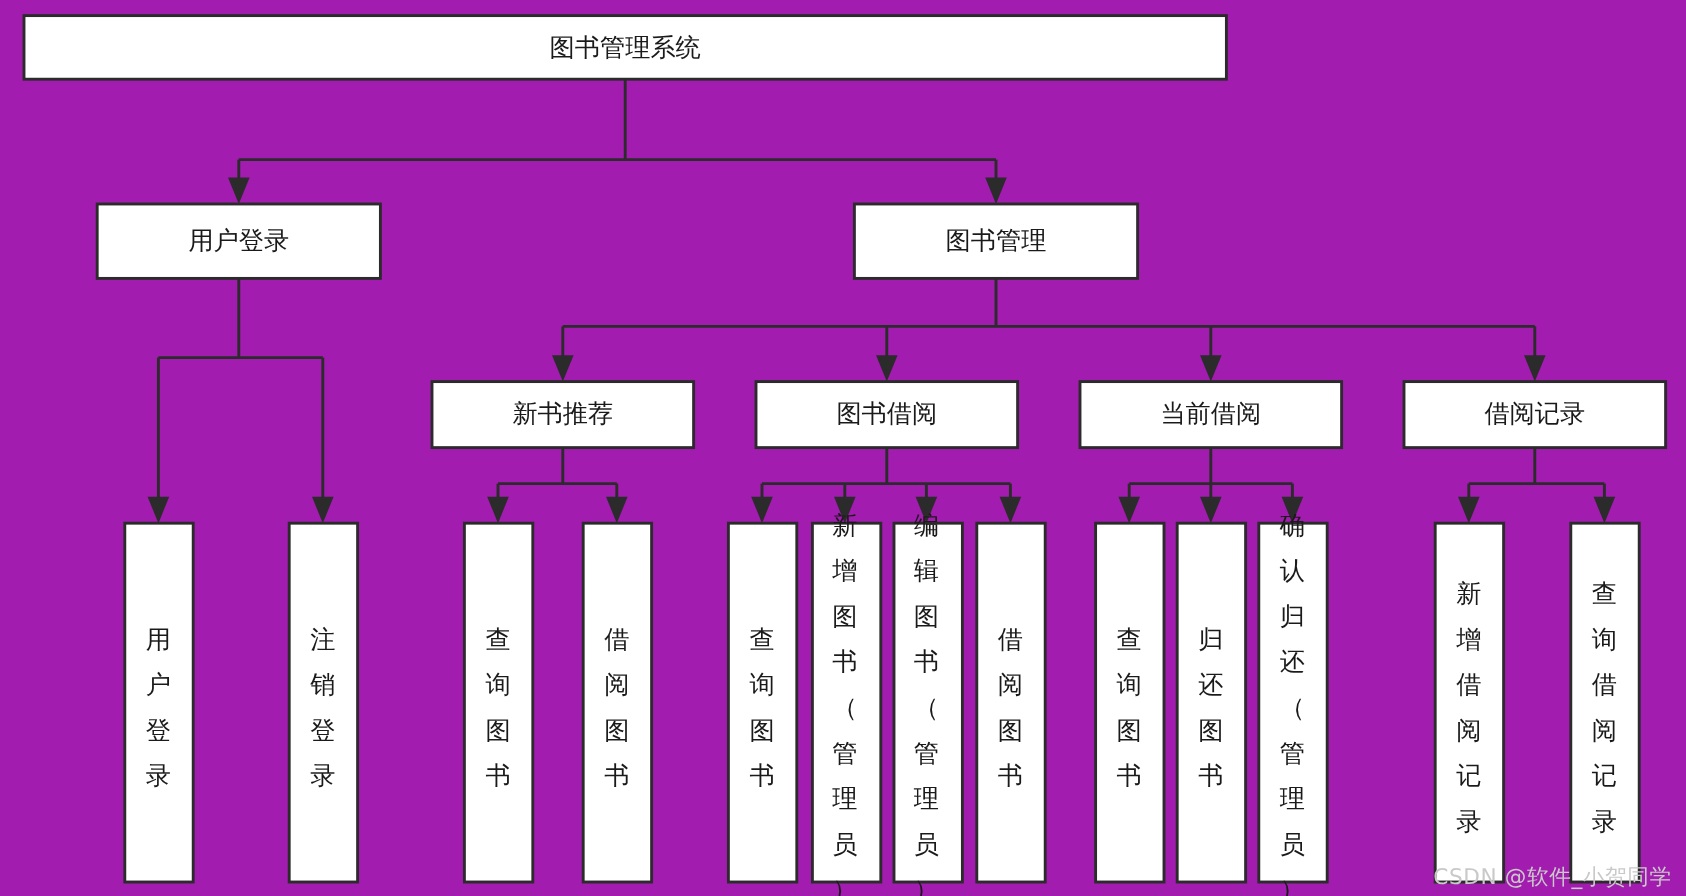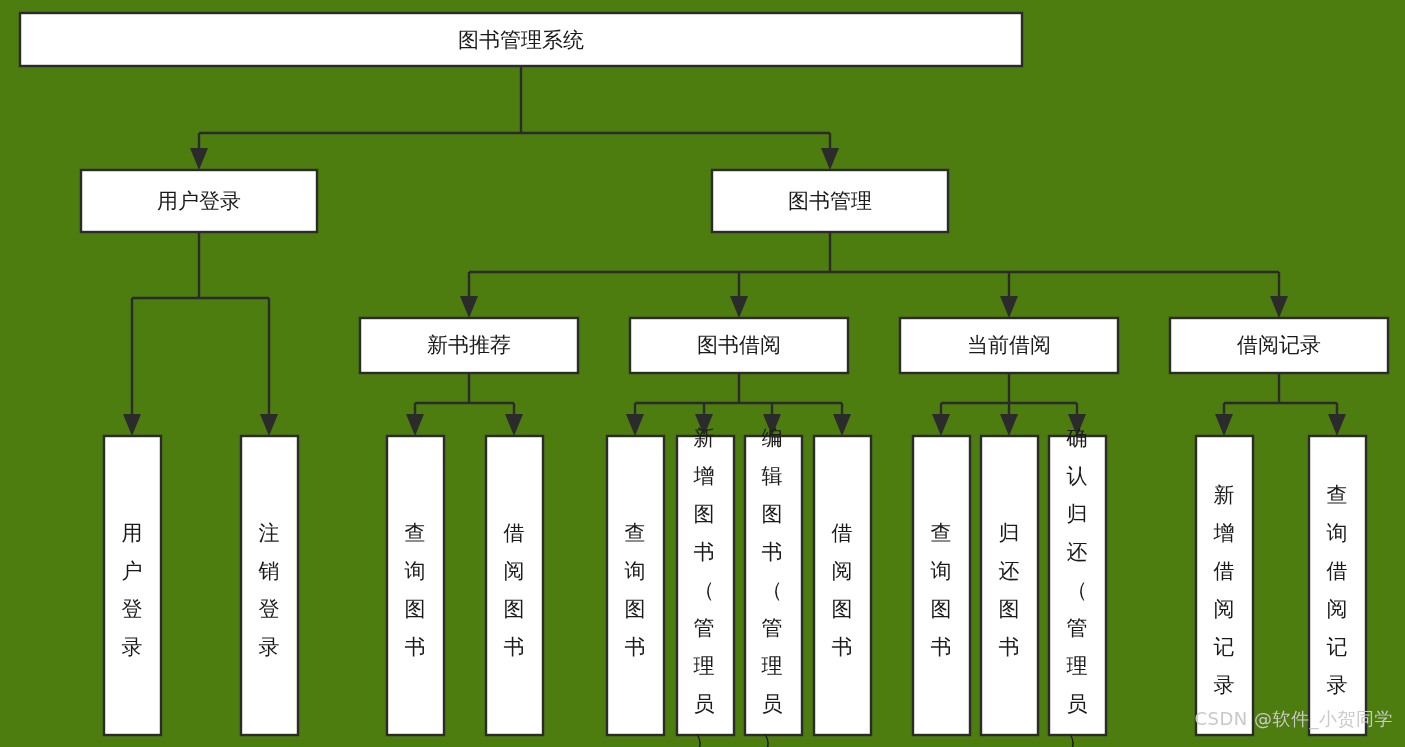--- a/index.html
+++ b/index.html
@@ -10,21 +10,21 @@
   body {
     width: 1405px;
     height: 747px;
     overflow: hidden;
     font-family: "DejaVu Sans", "Liberation Sans", sans-serif;
   }
   #diagram-root {
     position: relative;
     width: 1405px;
     height: 747px;
-    background: #4d7c0f;
+    background: #a21caf;
   }
   svg.tree {
     position: absolute;
     left: 0;
     top: 0;
     width: 1405px;
     height: 747px;
     display: block;
   }
   .node-box {
@@ -51,21 +51,21 @@
     fill: none;
     stroke-linecap: butt;
   }
   .arrowhead {
     fill: #2b2b2b;
     stroke: none;
   }
   .watermark {
     position: absolute;
     right: 12px;
-    bottom: 16px;
+    bottom: 4px;
     color: #c9c9c9;
     font-size: 18px;
     font-family: "DejaVu Sans", "Liberation Sans", sans-serif;
     white-space: nowrap;
     letter-spacing: 0.5px;
     user-select: none;
   }
 </style>
 </head>
 <body>

